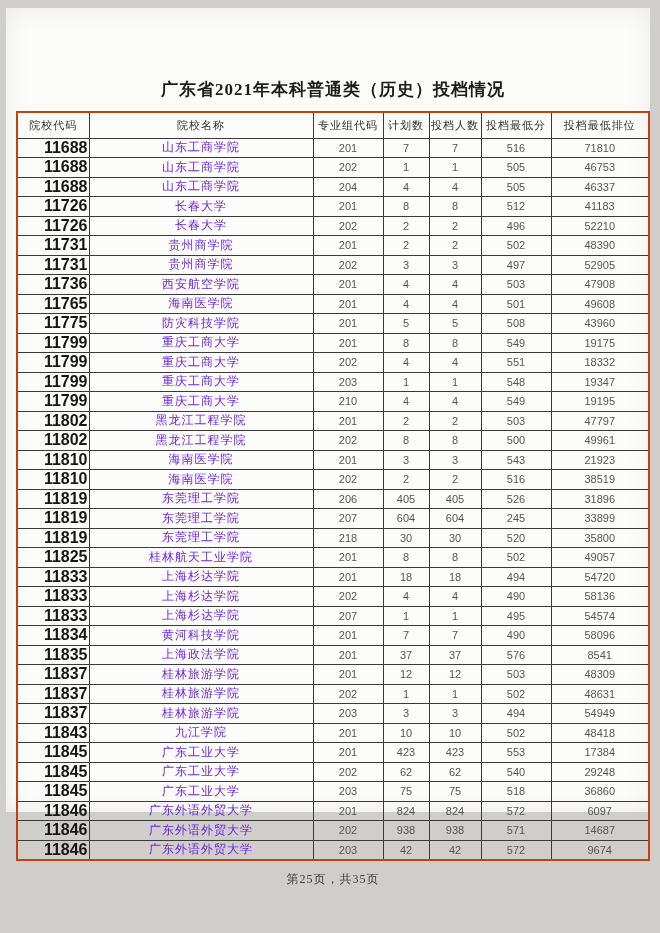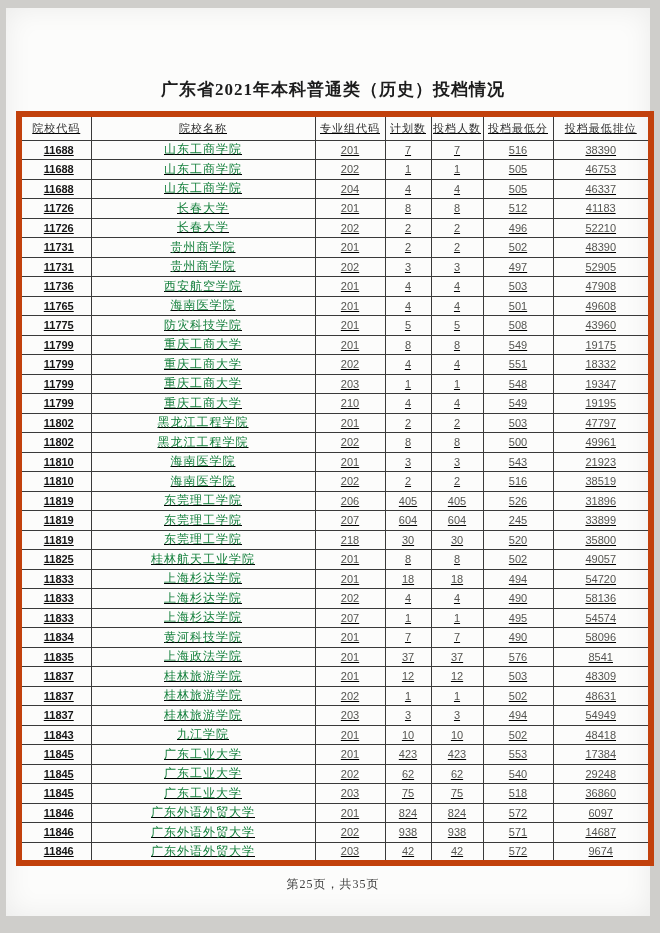--- a/index.html
+++ b/index.html
@@ -6,69 +6,68 @@
   body{
     width:660px;height:933px;
     background:#cfcecb;
     font-family:"Liberation Serif","DejaVu Serif",serif;
     position:relative;
     overflow:hidden;
   }
   .page{
     position:absolute;
     left:6px;top:8px;
-    width:644px;height:908px;
+    width:644px;height:804px;
     background:#fcfcfb;
     box-shadow:inset 0 0 28px rgba(0,0,0,0.07);
     box-sizing:border-box;
     padding-top:70px;
     padding-left:10px;
   }
   .title{
     margin:0 0 7px 0;
     text-align:center;
     font-size:17px;
     font-weight:bold;
     color:#1c1c1c;
     letter-spacing:1px;
   }
   table{
     border-collapse:collapse;
     margin:10px auto;
     width:632px;
     table-layout:fixed;
-    border:6px solid #c2410c;
-    text-decoration:underline;
+    border:2px solid #c2410c;
   }
   th,td{
     border:1px solid #3a3a3a;
     overflow:hidden;
     white-space:nowrap;
     text-align:center;
     padding:0 1px;
   }
   thead tr{height:26px;}
   thead th{
     font-weight:normal;
     font-size:11px;
     color:#2e2e2e;
     letter-spacing:1px;
   }
   tbody tr{height:19.5px;}
   td.col0{
-    text-align:center;
+    text-align:right;
     padding-left:6px;
     font-family:"Liberation Sans","DejaVu Sans",sans-serif;
     font-weight:bold;
-    font-size:11px;
+    font-size:16px;
     color:#161616;
   }
   td.col1{
     font-size:12px;
-    color:#15803d;
+    color:#6d28d9;
     letter-spacing:1px;
   }
   td.col2,td.col3,td.col4,td.col5,td.col6{
     font-family:"Liberation Sans","DejaVu Sans",sans-serif;
     font-size:11px;
     color:#555551;
   }
   .footer{
     margin-top:7px;
     text-align:center;
@@ -104,21 +103,21 @@
         </tr>
     </thead>
     <tbody id="table-body">
         <tr>
           <td class="col0">11688</td>
           <td class="col1">山东工商学院</td>
           <td class="col2">201</td>
           <td class="col3">7</td>
           <td class="col4">7</td>
           <td class="col5">516</td>
-          <td class="col6">38390</td>
+          <td class="col6">71810</td>
         </tr>
         <tr>
           <td class="col0">11688</td>
           <td class="col1">山东工商学院</td>
           <td class="col2">202</td>
           <td class="col3">1</td>
           <td class="col4">1</td>
           <td class="col5">505</td>
           <td class="col6">46753</td>
         </tr>

